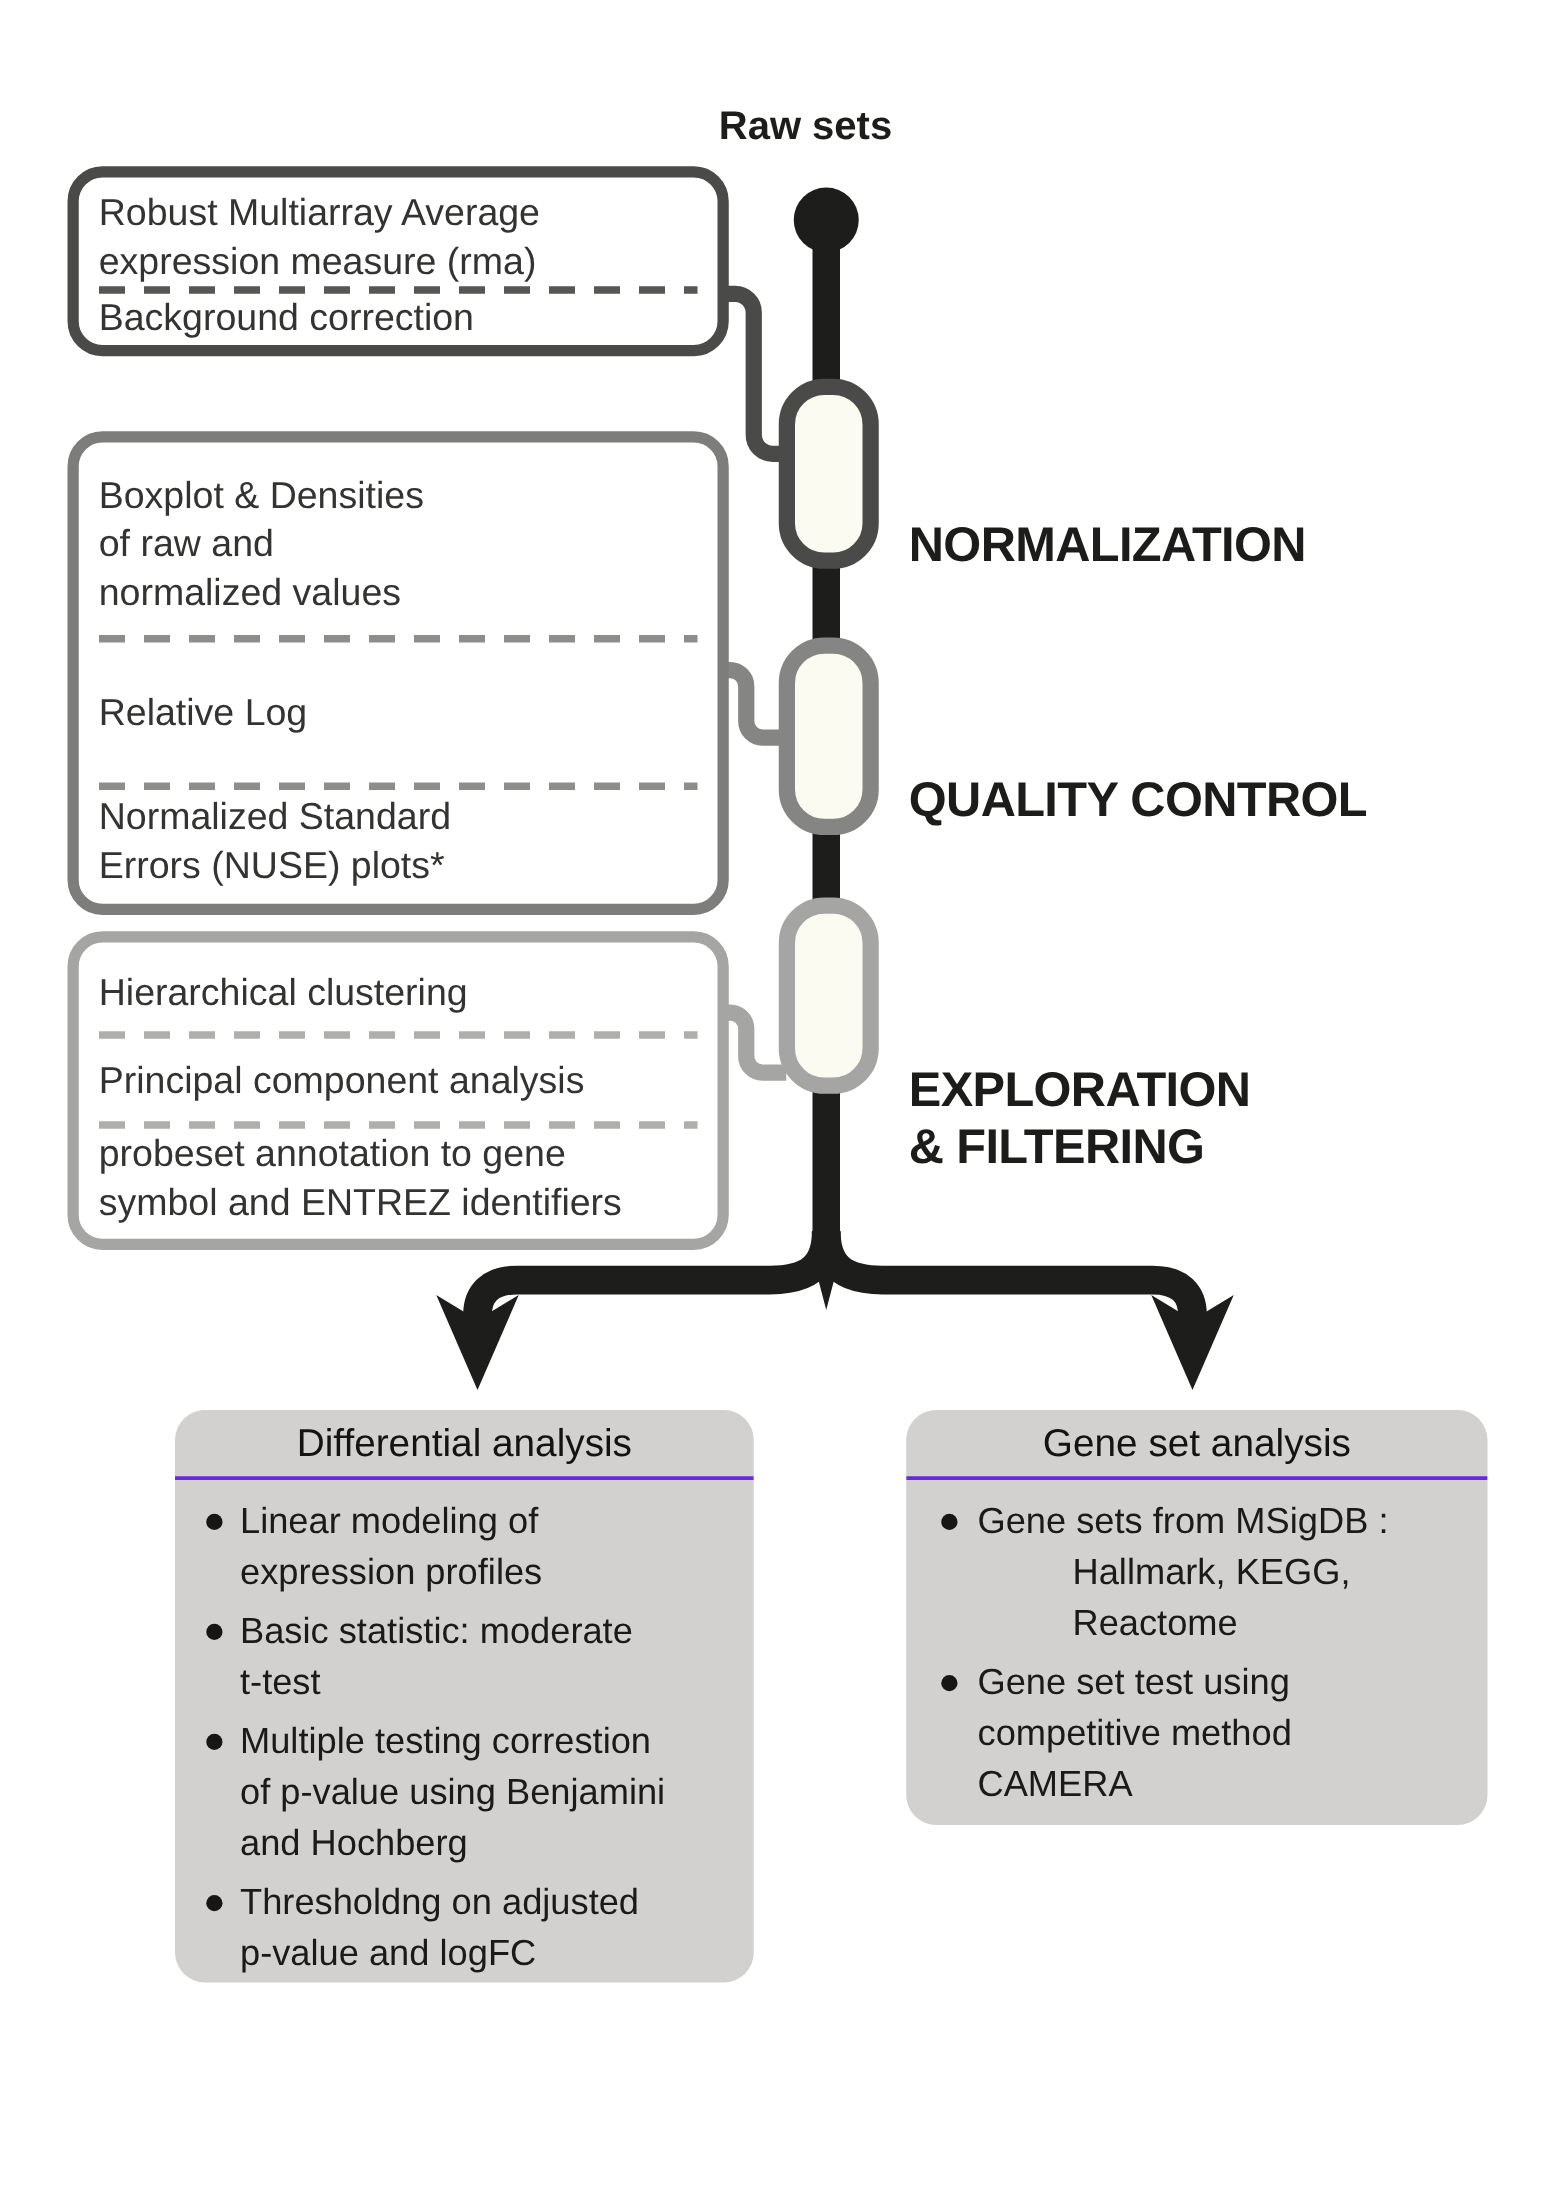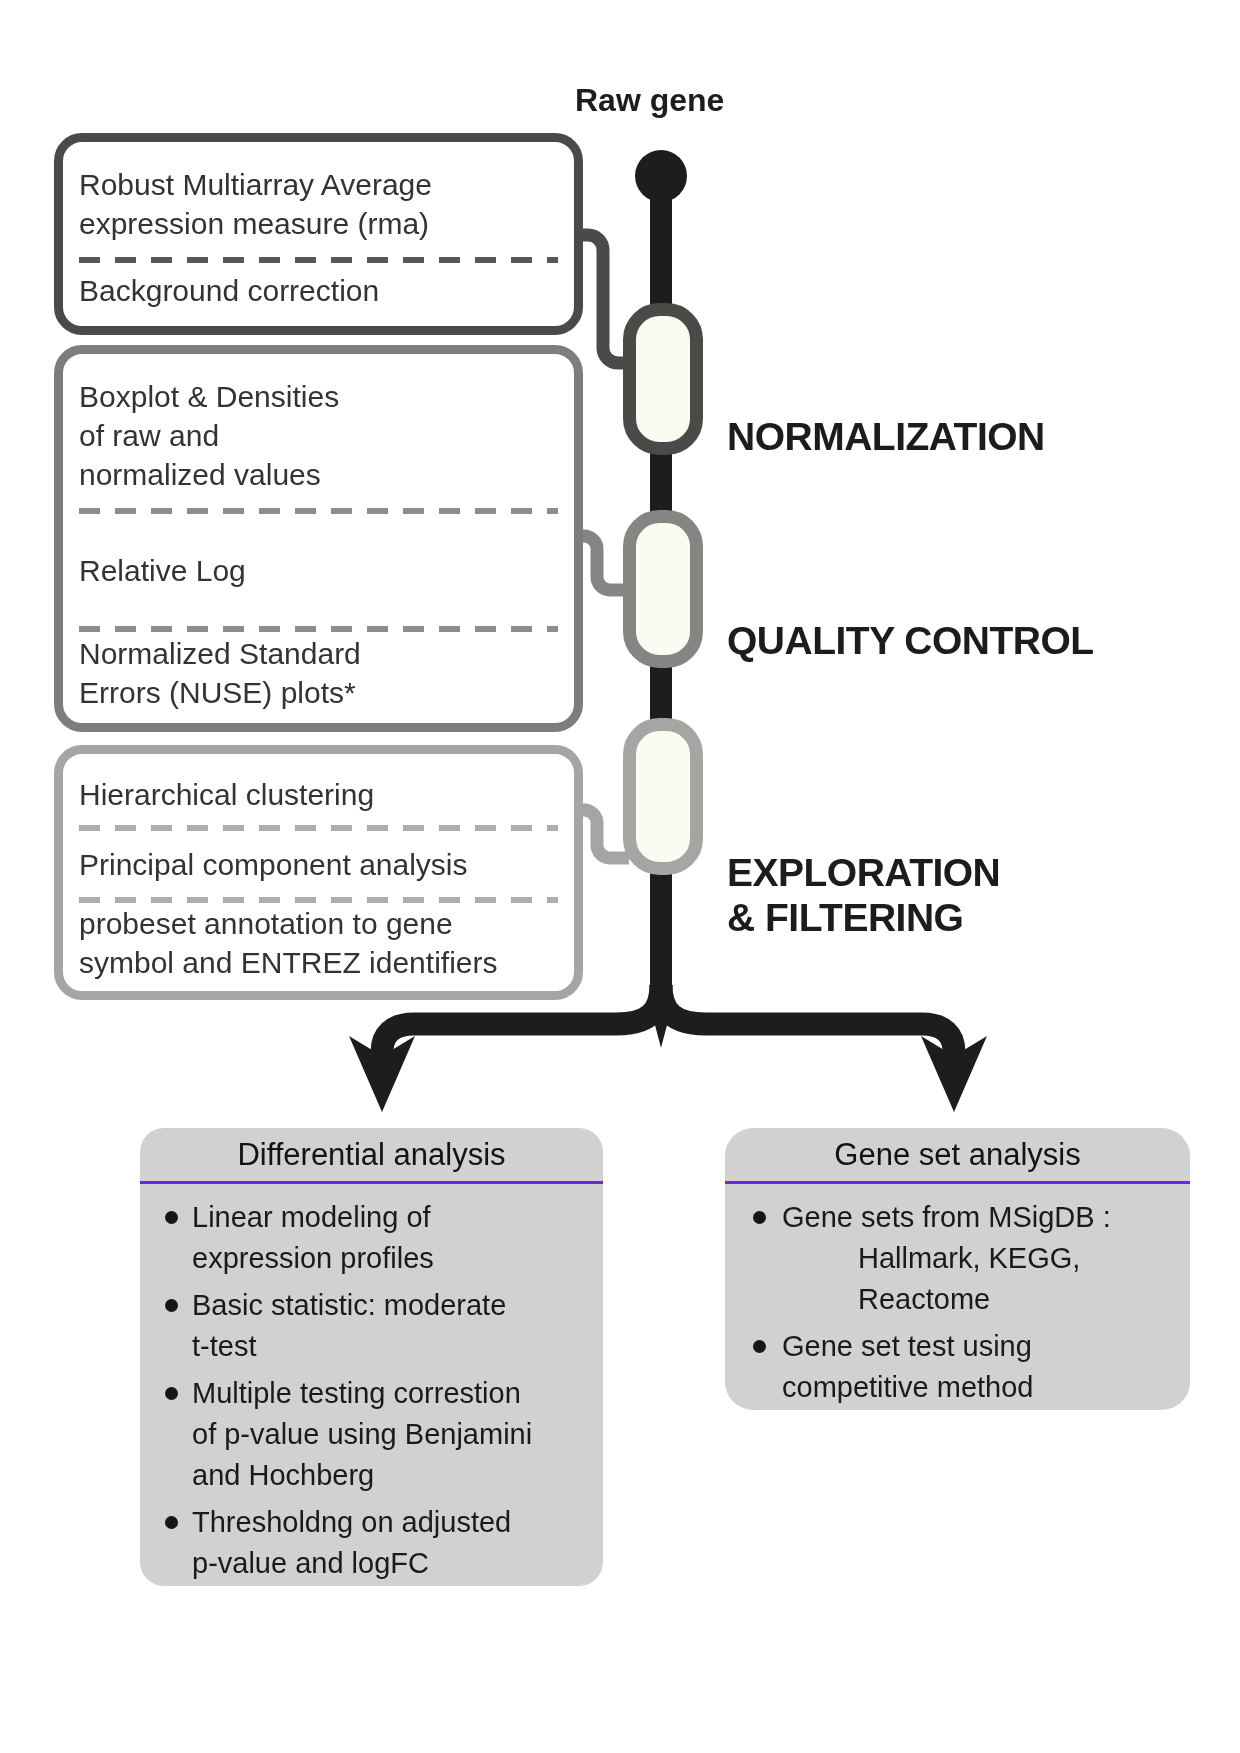--- a/index.html
+++ b/index.html
@@ -15,21 +15,21 @@
     border:9px solid #4a4a49;border-radius:28px;background:#ffffff;
     display:flex;flex-direction:column;z-index:2;
     padding:9px 10px 9px 16px;
   }
   .stepbox .sect{display:flex;flex-direction:column;justify-content:center;}
   .stepbox .ln{font-size:30px;line-height:39px;color:#333332;white-space:nowrap;}
   .dash{
     height:6px;flex:0 0 6px;margin-right:6px;
     background:repeating-linear-gradient(90deg,#565655 0 21px,transparent 21px 36px);
   }
-  #box1{top:133px;height:202px;border-color:#4a4a49;}
+  #box1{top:133px;height:152px;border-color:#4a4a49;}
   #box2{top:345px;height:387px;border-color:#7d7d7c;}
   #box2 .dash{background:repeating-linear-gradient(90deg,#8d8d8c 0 21px,transparent 21px 36px);}
   #box3{top:745px;height:255px;border-color:#a5a5a4;}
   #box3 .dash{background:repeating-linear-gradient(90deg,#aeaead 0 21px,transparent 21px 36px);}
 
   
   .stage{
     position:absolute;left:727px;z-index:3;font-weight:bold;font-size:39px;
     line-height:45px;color:#1c1c1a;letter-spacing:-0.5px;white-space:nowrap;margin-top:48px;
   }
@@ -42,21 +42,21 @@
     position:absolute;left:575px;top:82px;z-index:3;font-weight:bold;
     font-size:32px;color:#1d1d1b;white-space:nowrap;
   }
 
   
   .panel{
     position:absolute;z-index:2;background:#d2d1cf;border-radius:24px;
     box-sizing:border-box;overflow:hidden;
   }
   #panel-diff{left:140px;top:1128px;width:463px;height:458px;}
-  #panel-gene{left:725px;top:1128px;width:465px;height:282px;border-radius:28px;}
+  #panel-gene{left:725px;top:1128px;width:465px;height:332px;}
   .panel-title{
     height:53px;border-bottom:3px solid #6d28d9;display:flex;align-items:center;
     justify-content:center;font-size:31px;color:#131312;
   }
   .panel-body{padding-top:13px;}
   .pline{
     position:relative;height:41px;line-height:41px;font-size:29px;color:#1a1a19;
     padding-left:52px;white-space:nowrap;
   }
   #panel-gene .pline{padding-left:57px;}
@@ -88,21 +88,21 @@
 
     <path d="M578 235 h10 a15 15 0 0 1 15 15 v98 a15 15 0 0 0 15 15 h11" stroke="#4a4a49" stroke-width="13" fill="none"></path>
     <path d="M578 536 h6 a13 13 0 0 1 13 13 v28 a13 13 0 0 0 13 13 h19" stroke="#858584" stroke-width="13" fill="none"></path>
     <path d="M578 810 h6 a13 13 0 0 1 13 13 v22 a13 13 0 0 0 13 13 h19" stroke="#a5a5a4" stroke-width="13" fill="none"></path>
 
     <rect x="629.5" y="309.5" width="67" height="139" rx="30" fill="#fcfbf2" stroke="#4a4a49" stroke-width="13"></rect>
     <rect x="629.5" y="516.5" width="67" height="145" rx="30" fill="#fcfbf2" stroke="#858584" stroke-width="13"></rect>
     <rect x="629.5" y="724.5" width="67" height="144" rx="30" fill="#fcfbf2" stroke="#a5a5a4" stroke-width="13"></rect>
   </svg>
 
-  <div class="rawdata">Raw gene</div>
+  <div class="rawdata">Raw sets</div>
 
   <div class="stage" id="stage-norm">NORMALIZATION</div>
   <div class="stage" id="stage-qc">QUALITY CONTROL</div>
   <div class="stage" id="stage-expl">
     <div>EXPLORATION</div>
     <div>&amp; FILTERING</div>
   </div>
 
   <div class="stepbox" id="box1">
     <div class="sect" style="height:106px">

